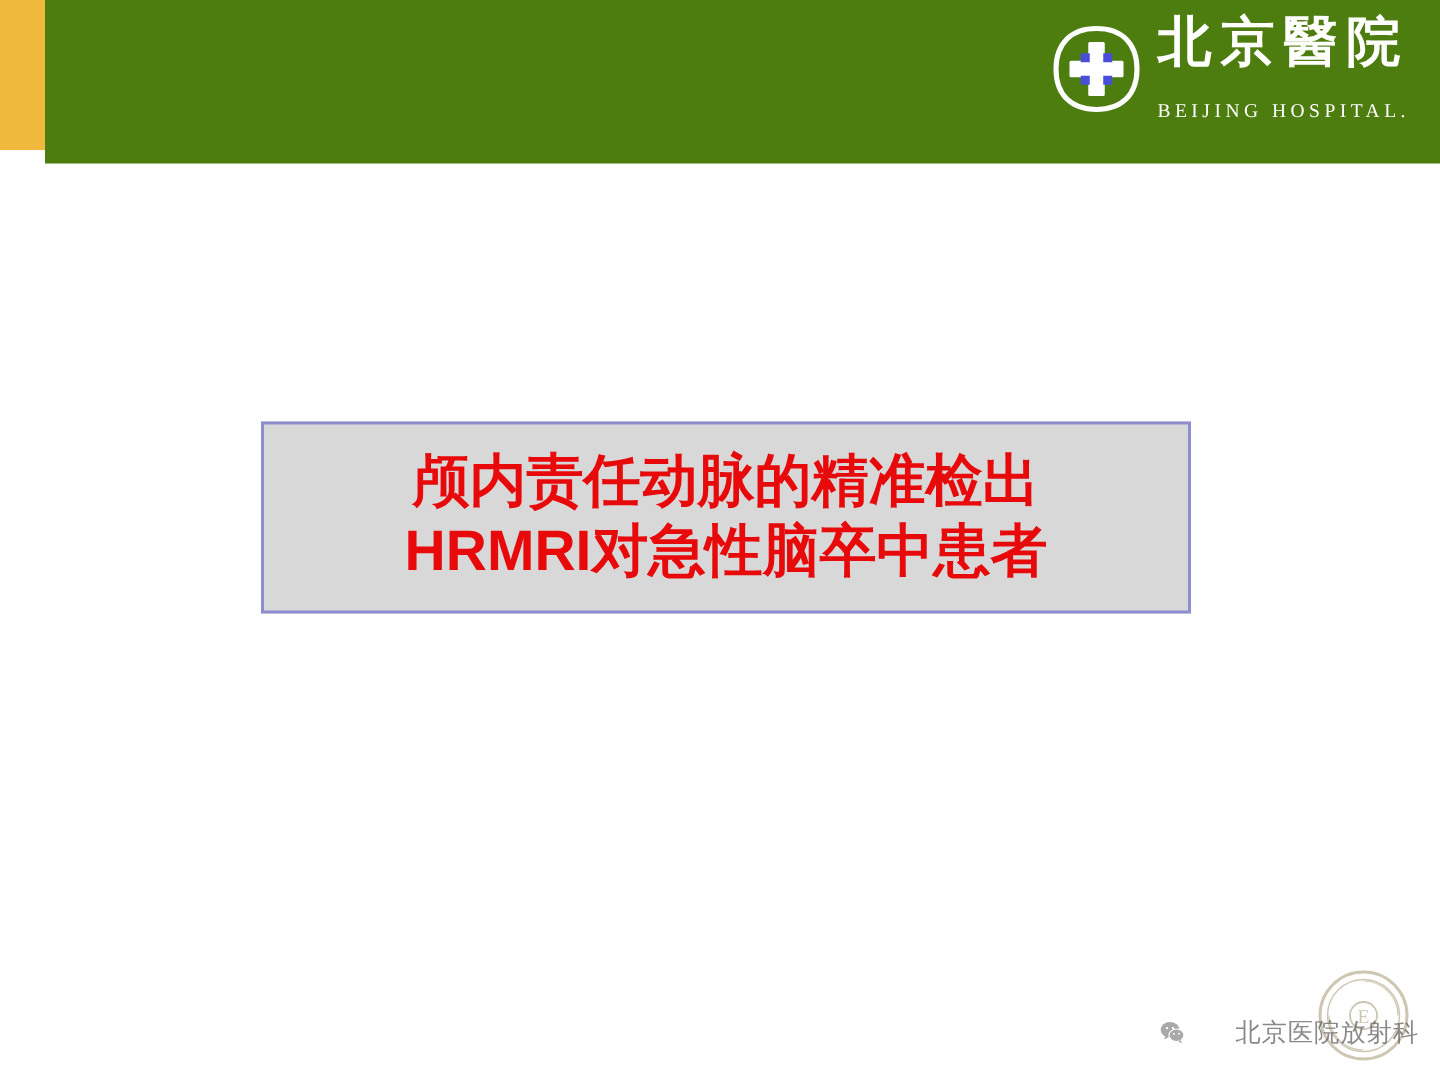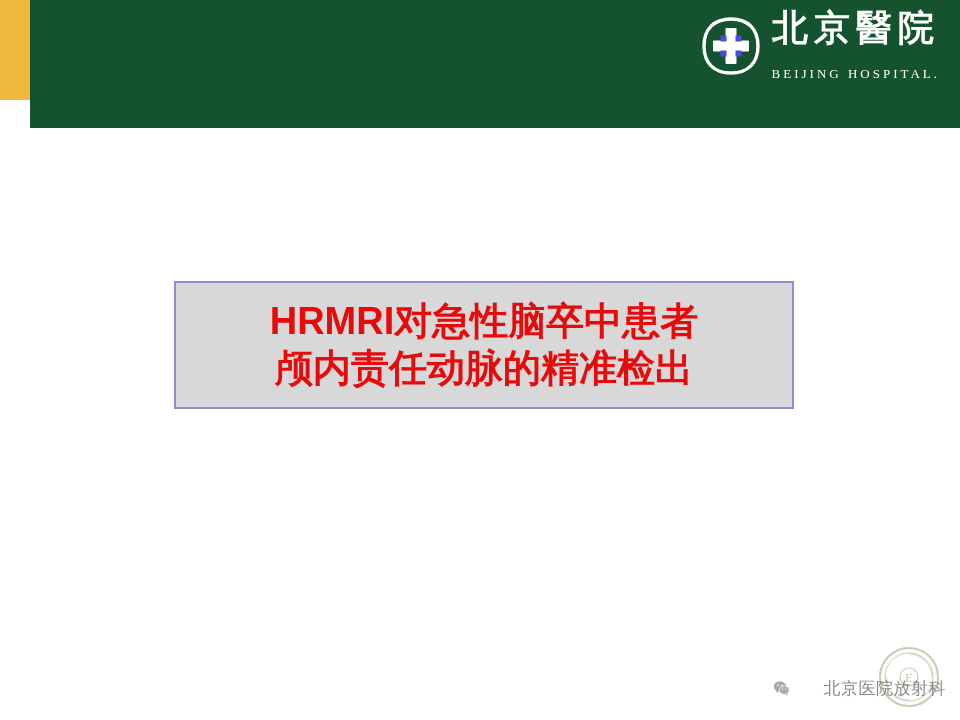--- a/index.html
+++ b/index.html
@@ -28,23 +28,22 @@
     width: 30px;
     height: 100px;
     background: #f0b93e;
   }
   
   .top-banner {
     position: absolute;
     left: 30px;
     top: 0;
     width: 930px;
-    height: 128px;
-    background: #14532d;
-    text-align: right;
+    height: 109px;
+    background: #4d7c0f;
   }
   
   .logo-group {
     position: absolute;
     right: 20px;
     top: 10px;
     display: flex;
     align-items: center;
     height: 72px;
   }
@@ -161,22 +160,22 @@
         </svg>
       </div>
       <div class="logo-text">
         <div class="logo-cn">北京醫院</div>
         <div class="logo-en">BEIJING HOSPITAL.</div>
       </div>
     </div>
   </div>
 
   <div class="title-box">
+    <div class="title-line">颅内责任动脉的精准检出</div>
     <div class="title-line">HRMRI对急性脑卒中患者</div>
-    <div class="title-line">颅内责任动脉的精准检出</div>
   </div>
 
   <div class="wm-seal">
     <svg width="62" height="62" viewBox="0 0 62 62" xmlns="http://www.w3.org/2000/svg">
       <circle cx="31" cy="31" r="29" fill="none" stroke="#8a7a4a" stroke-width="2"></circle>
       <circle cx="31" cy="31" r="24" fill="none" stroke="#8a7a4a" stroke-width="1"></circle>
       <circle cx="31" cy="31" r="9" fill="none" stroke="#8a7a4a" stroke-width="1.2"></circle>
       <text x="31" y="36" font-family="Liberation Serif, serif" font-size="13" fill="#8a7a4a" text-anchor="middle">E</text>
       <path d="M31 8 A23 23 0 0 1 54 31" fill="none" stroke="#8a7a4a" stroke-width="0.8"></path>
       <path d="M8 31 A23 23 0 0 0 31 54" fill="none" stroke="#8a7a4a" stroke-width="0.8"></path>

